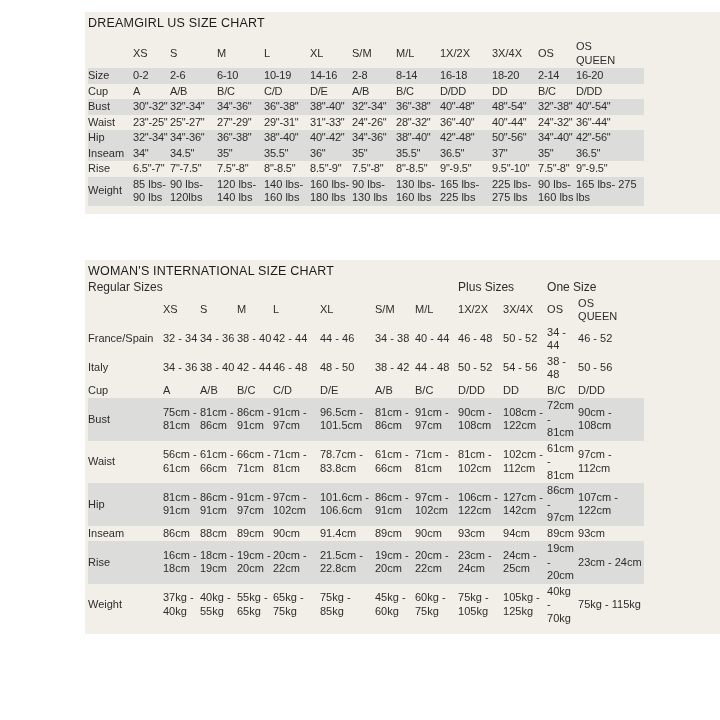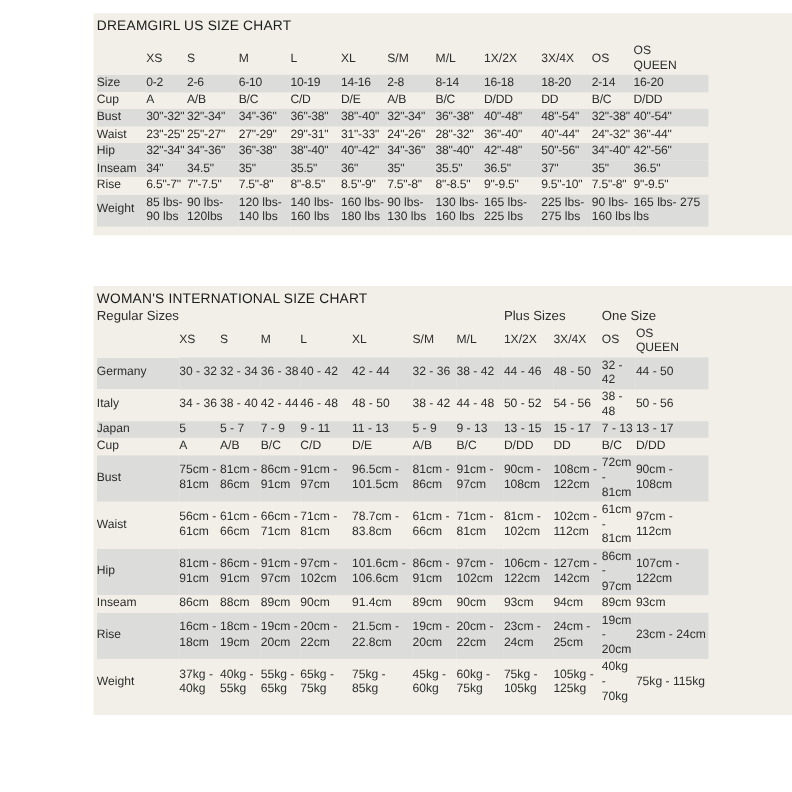--- a/index.html
+++ b/index.html
@@ -219,61 +219,47 @@
           <td>S/M</td>
           <td>M/L</td>
           <td>1X/2X</td>
           <td>3X/4X</td>
           <td>OS</td>
           <td>OS
 QUEEN</td>
         </tr>
     </thead>
     <tbody>
-        <tr class="stripe">
-          <td class="rowlabel">Germany</td>
-          <td>30 - 32</td>
+        <tr class="">
+          <td class="rowlabel">France/Spain</td>
           <td>32 - 34</td>
-          <td>36 - 38</td>
-          <td>40 - 42</td>
+          <td>34 - 36</td>
+          <td>38 - 40</td>
           <td>42 - 44</td>
-          <td>32 - 36</td>
-          <td>38 - 42</td>
           <td>44 - 46</td>
-          <td>48 - 50</td>
-          <td>32 - 42</td>
-          <td>44 - 50</td>
+          <td>34 - 38</td>
+          <td>40 - 44</td>
+          <td>46 - 48</td>
+          <td>50 - 52</td>
+          <td>34 - 44</td>
+          <td>46 - 52</td>
         </tr>
         <tr class="">
           <td class="rowlabel">Italy</td>
           <td>34 - 36</td>
           <td>38 - 40</td>
           <td>42 - 44</td>
           <td>46 - 48</td>
           <td>48 - 50</td>
           <td>38 - 42</td>
           <td>44 - 48</td>
           <td>50 - 52</td>
           <td>54 - 56</td>
           <td>38 - 48</td>
           <td>50 - 56</td>
-        </tr>
-        <tr class="stripe">
-          <td class="rowlabel">Japan</td>
-          <td>5</td>
-          <td>5 - 7</td>
-          <td>7 - 9</td>
-          <td>9 - 11</td>
-          <td>11 - 13</td>
-          <td>5 - 9</td>
-          <td>9 - 13</td>
-          <td>13 - 15</td>
-          <td>15 - 17</td>
-          <td>7 - 13</td>
-          <td>13 - 17</td>
         </tr>
         <tr class="">
           <td class="rowlabel">Cup</td>
           <td>A</td>
           <td>A/B</td>
           <td>B/C</td>
           <td>C/D</td>
           <td>D/E</td>
           <td>A/B</td>
           <td>B/C</td>

